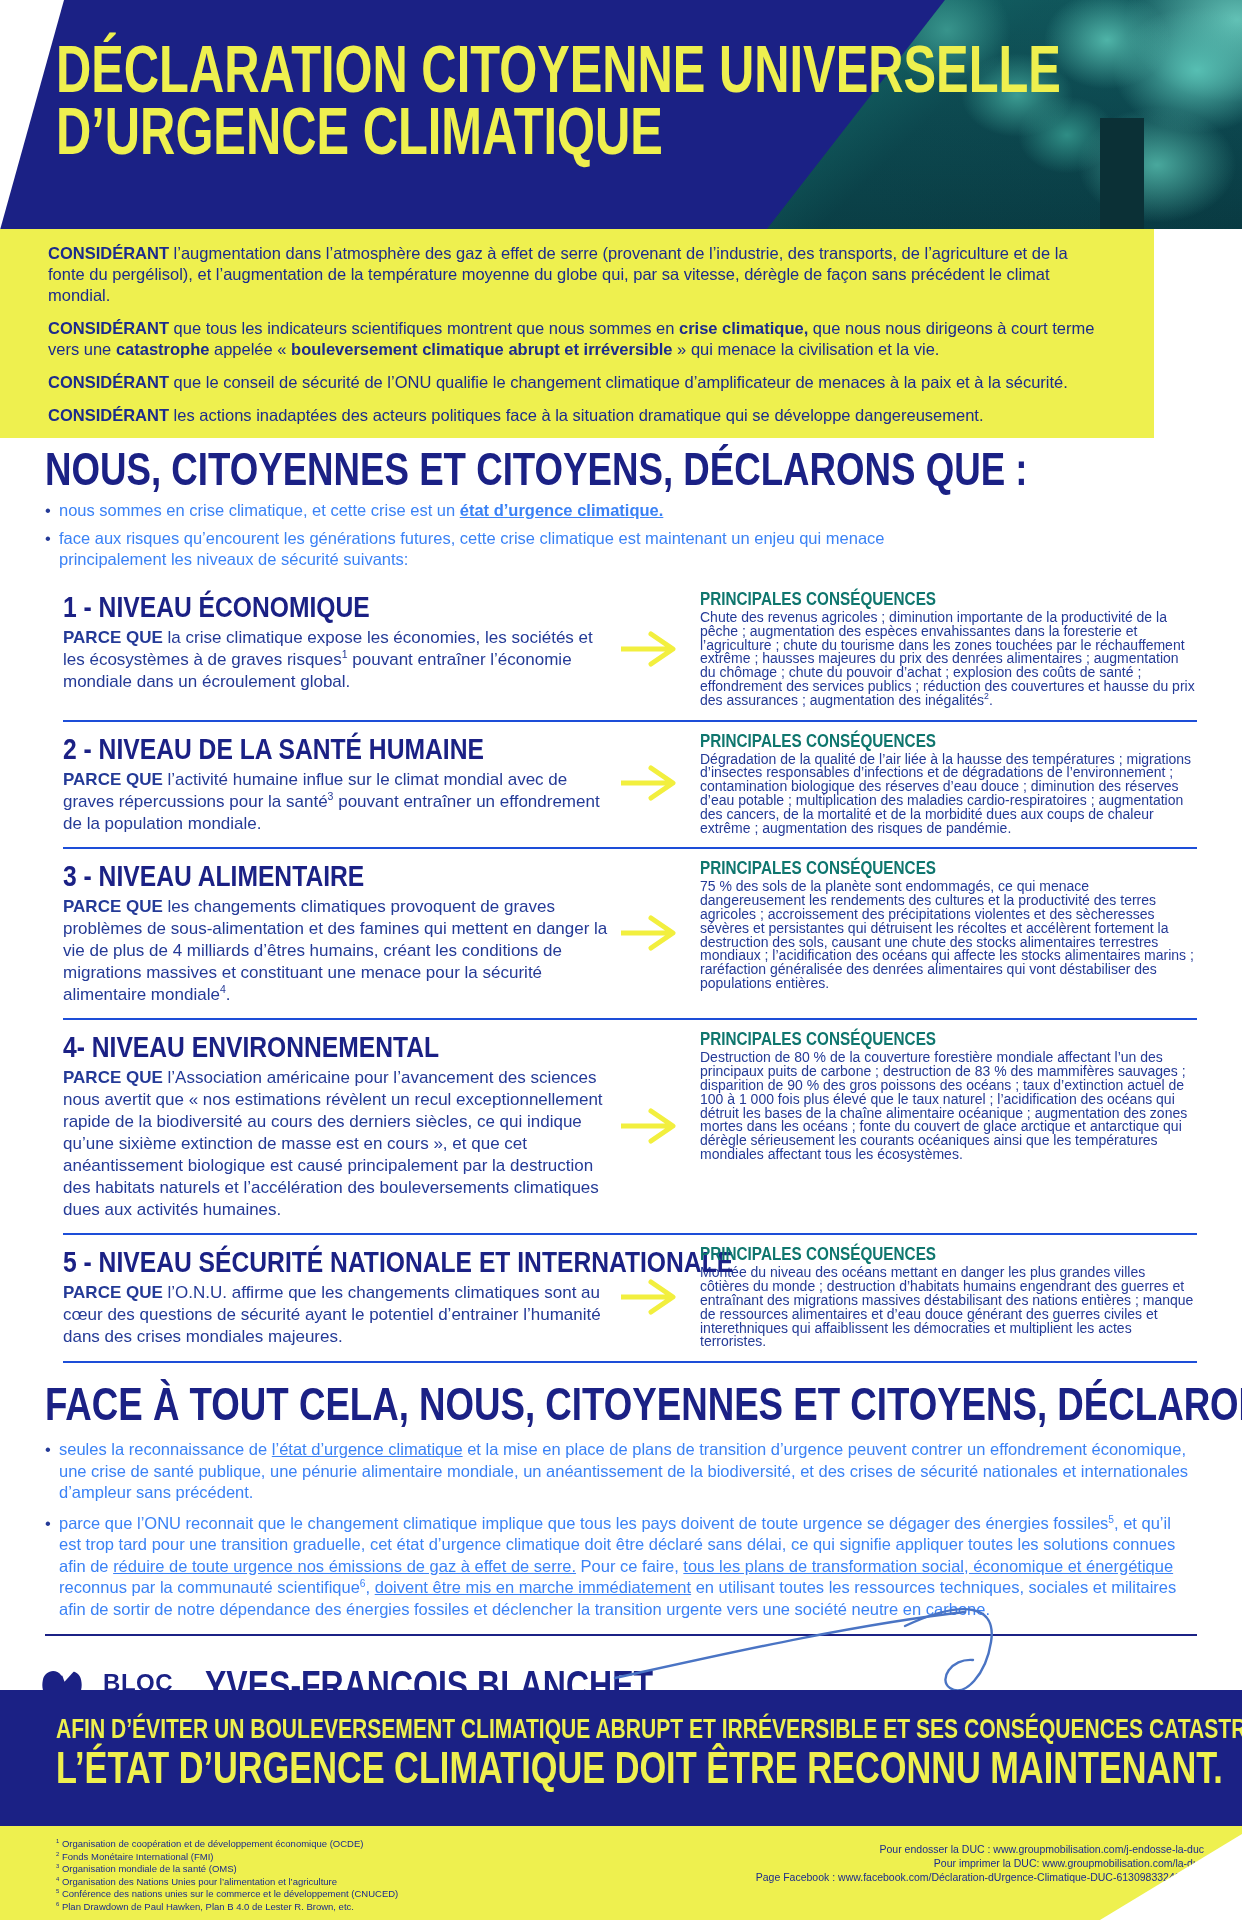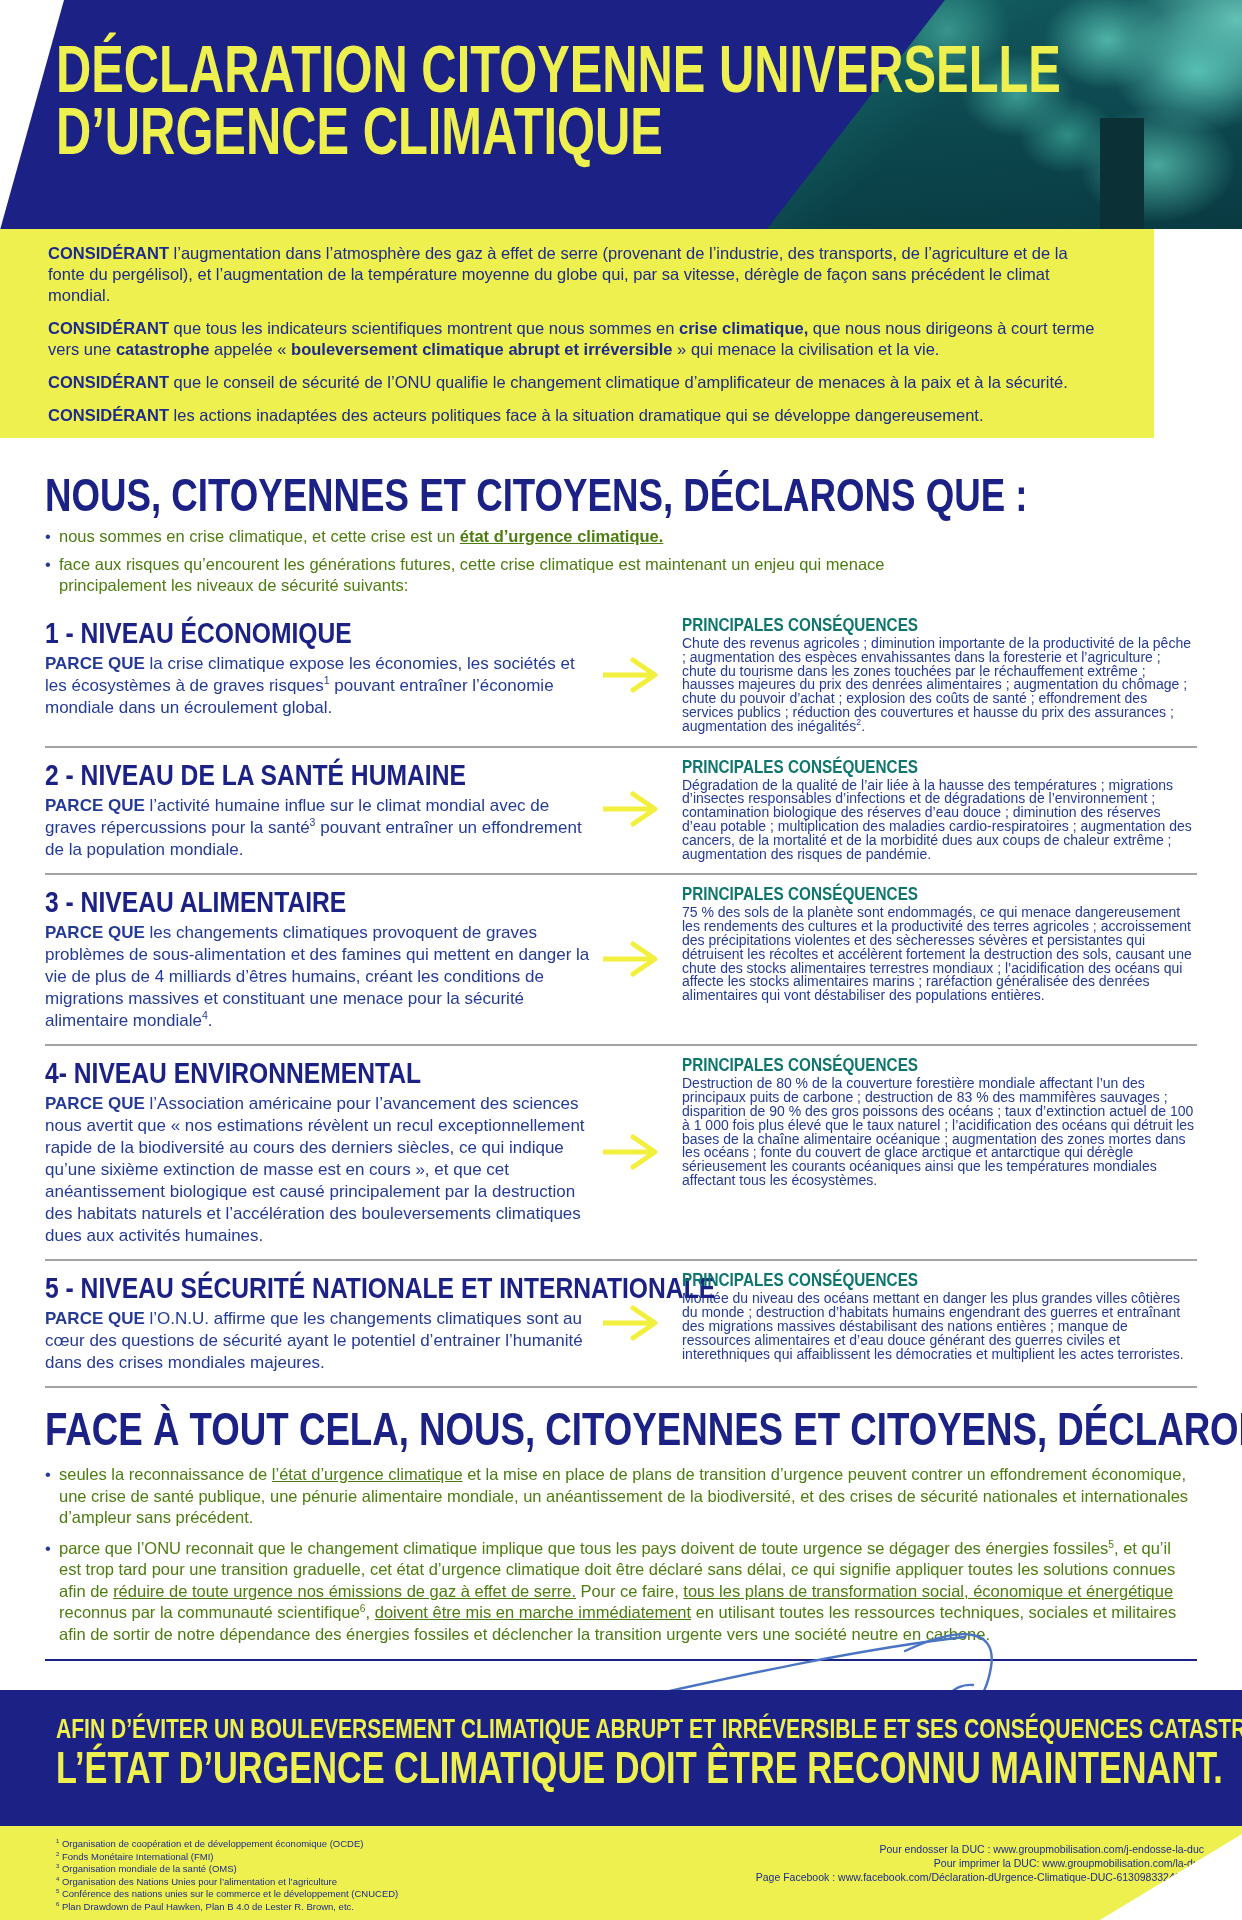--- a/index.html
+++ b/index.html
@@ -37,28 +37,28 @@
   
   .yellow-band { position:absolute; top:229px; left:0; width:1154px; height:209px;
     background:#eef04f; padding:14px 48px 0 48px; }
   .consider-par { color:#1c2b8c; font-size:16.5px; line-height:21px; margin-bottom:12px; }
   .consider-par span { font-weight:400; }
 
   
   .main { position:absolute; top:438px; left:0; width:1242px; height:1252px; padding:0 45px; overflow:hidden; }
   .big-heading { color:#1b2185; font-weight:700; font-size:47px; line-height:50px; }
   .big-heading .cond { transform:scaleX(0.78); }
-  .decl1-head { margin-top:32px; }
+  .decl1-head { margin-top:6px; }
   .bullets1 { margin-top:6px; }
-  .bullet { position:relative; padding-left:14px; color:#4d7c0f; font-size:16.5px; line-height:21px; margin-bottom:7px; }
+  .bullet { position:relative; padding-left:14px; color:#3b82f6; font-size:16.5px; line-height:21px; margin-bottom:7px; }
   .bullet::before { content:"•"; position:absolute; left:0; top:0; color:#243a97; }
 
   .levels { margin-top:10px; }
   .level-row { display:grid; grid-template-columns:545px 92px 1fr; padding:10px 0 12px 0;
-    border-bottom:2px solid #a3a3a3; align-items:start; }
+    border-bottom:2px solid #1d4ed8; align-items:start;margin-left:18px; }
   .level-title { color:#1b2185; font-weight:700; font-size:29px; line-height:34px; }
   .level-title .cond { transform:scaleX(0.85); }
   .level-because { margin-top:3px; color:#243a97; font-size:17px; line-height:22px; }
   .arrow-cell { display:flex; align-items:center; justify-content:center; height:100%; }
   .conseq-title { color:#0f766e; font-weight:700; font-size:18px; line-height:19px; }
   .conseq-title .cond { transform:scaleX(0.85); }
   .conseq-body { margin-top:2px; color:#243a97; font-size:14px; line-height:13.8px; max-width:545px; }
 
   .decl2-head { margin-top:16px; margin-bottom:10px; }
   .bullets2 .bullet { font-size:16.5px; line-height:21.5px; margin-bottom:9px; }

